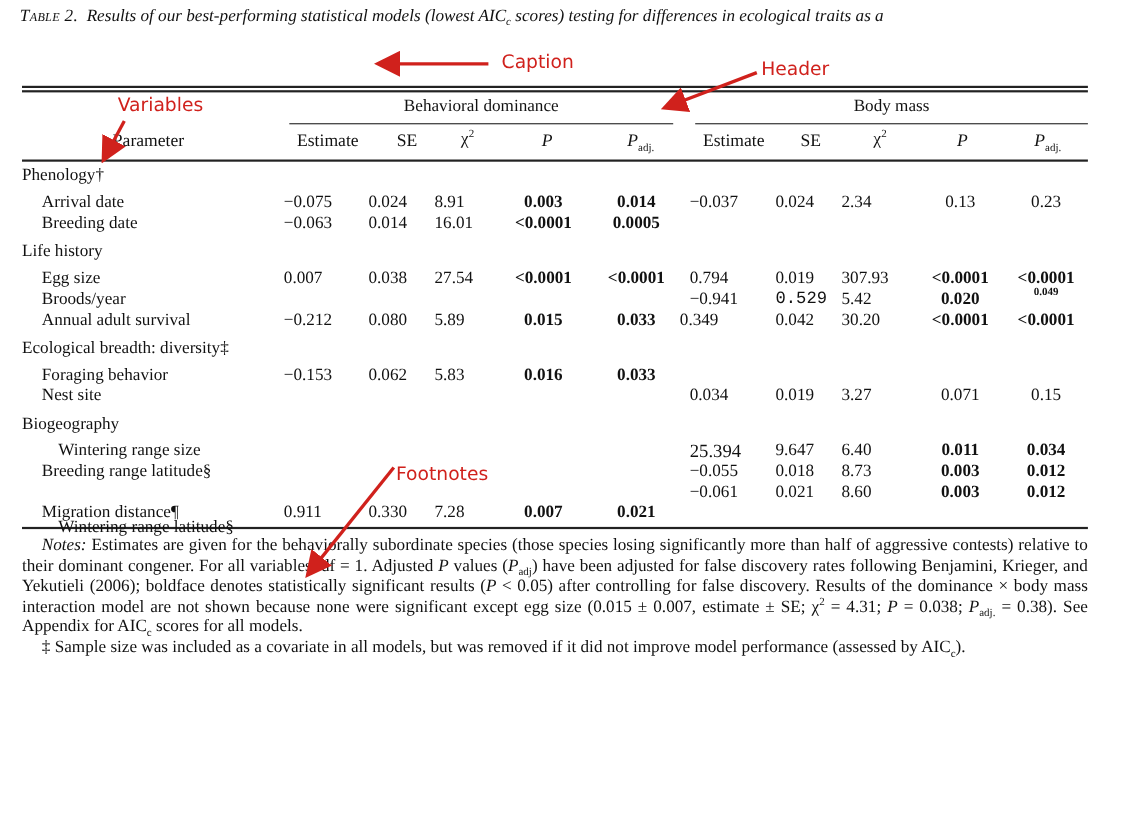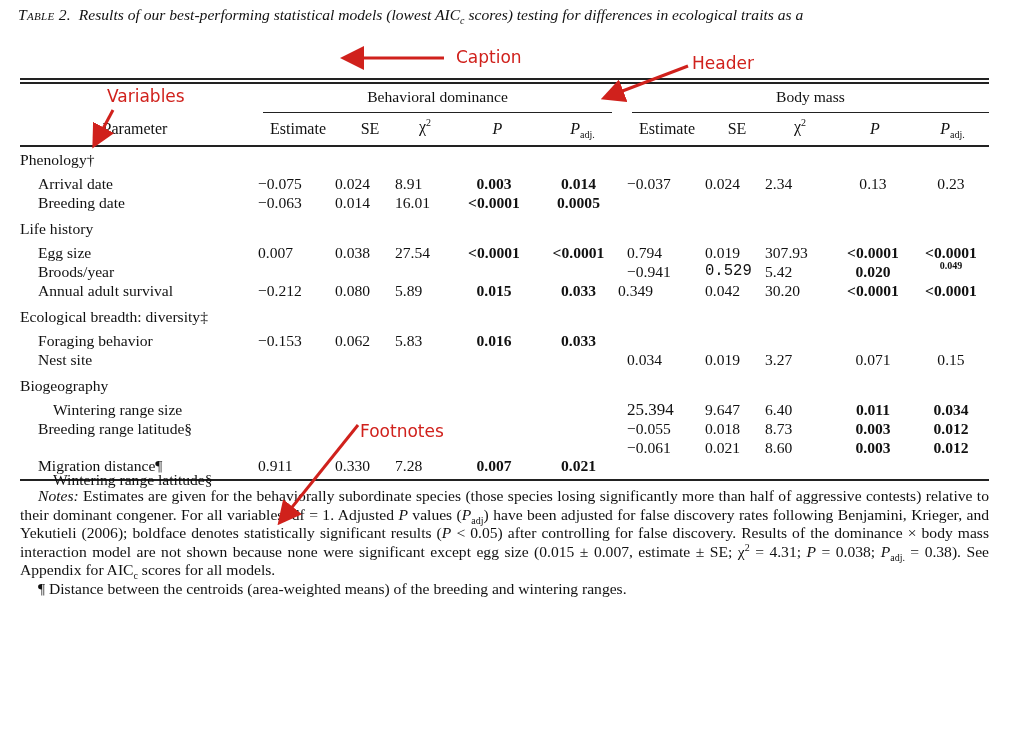--- a/index.html
+++ b/index.html
@@ -138,21 +138,21 @@
     <div class="cell" style="left: 38px; top: 456.4px; position: absolute; font-size: 15.6px; line-height: 19px;">Migration distance¶</div>
     <div class="cell r" style="left: 258px; width: 65px; top: 456.4px; position: absolute; font-size: 15.6px; line-height: 19px;">0.911</div>
     <div class="cell r" style="left: 335px; width: 50px; top: 456.4px; position: absolute; font-size: 15.6px; line-height: 19px;">0.330</div>
     <div class="cell r" style="left: 395px; width: 53px; top: 456.4px; position: absolute; font-size: 15.6px; line-height: 19px;">7.28</div>
     <div class="cell c b" style="left: 458px; width: 72px; top: 456.4px; position: absolute; font-size: 15.6px; line-height: 19px;">0.007</div>
     <div class="cell c b" style="left: 545px; width: 67px; top: 456.4px; position: absolute; font-size: 15.6px; line-height: 19px;">0.021</div>
   </div>
 
 <div class="notes">
   <p><span class="it">Notes:</span><span> Estimates are given for the behaviorally subordinate species (those species losing significantly more than half of aggressive contests) relative to their dominant congener. For all variables, df = 1. Adjusted </span><span class="it">P</span><span> values (</span><span class="it">P</span><sub>adj</sub><span>) have been adjusted for false discovery rates following Benjamini, Krieger, and Yekutieli (2006); boldface denotes statistically significant results (</span><span class="it">P</span><span> &lt; 0.05) after controlling for false discovery. Results of the dominance × body mass interaction model are not shown because none were significant except egg size (0.015 ± 0.007, estimate ± SE; χ</span><sup>2</sup><span> = 4.31; </span><span class="it">P</span><span> = 0.038; </span><span class="it">P</span><sub>adj.</sub><span> = 0.38). See Appendix for AIC</span><sub>c</sub><span> scores for all models.</span></p>
-  <p>¶ Distance between the centroids (area-weighted means) of the breeding and wintering ranges.</p>
+  <p><span>‡ Sample size was included as a covariate in all models, but was removed if it did not improve model performance (assessed by AIC</span><sub>c</sub><span>).</span></p>
 </div>
 
 <div class="annot" style="left:456px;top:47px;">Caption</div>
 <div class="annot" style="left:692px;top:53px;">Header</div>
 <div class="annot" style="left:107px;top:86px;">Variables</div>
 <div class="annot" style="left:360px;top:401px;margin-top:20px;">Footnotes</div>
 <svg class="arrows" width="1022" height="747">
   <defs>
       <marker id="ah" markerWidth="8" markerHeight="8" refX="4" refY="4" orient="auto">
         <path d="M0,0 L8,4 L0,8 z" fill="#d0211c"></path>

